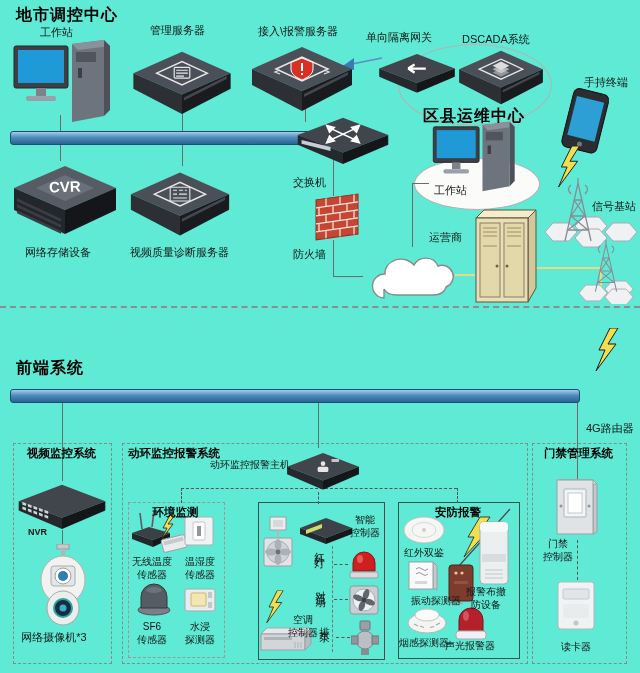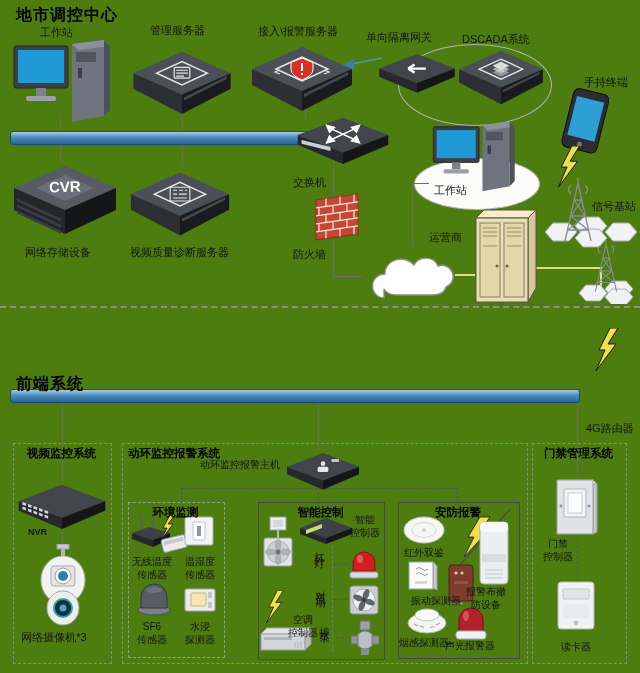--- a/index.html
+++ b/index.html
@@ -1,16 +1,16 @@
 <!DOCTYPE html>
 <html><head>
 <meta charset="utf-8">
 <style>
   html,body{margin:0;padding:0;background:#ffffff;}
-  #stage{position:relative;width:640px;height:673px;background:#4d7c0f;overflow:hidden;
+  #stage{position:relative;width:640px;height:673px;background:#5eead4;overflow:hidden;
          font-family:"Liberation Sans","DejaVu Sans",sans-serif;color:#141414;}
   .lbl{position:absolute;font-size:11px;line-height:1.25;white-space:pre-line;color:#141414;z-index:5;}
   .lbl.c{text-align:center;}
   .lbl.s{font-size:10px;}
   .big{font-size:16px;font-weight:bold;letter-spacing:1px;color:#000;}
   .boxtitle{font-weight:bold;font-size:11.5px;color:#000;}
   .vlbl{position:absolute;writing-mode:vertical-rl;text-orientation:upright;font-size:10.5px;
         letter-spacing:3px;color:#141414;z-index:5;}
   .dev{position:absolute;z-index:3;}
   .bus{position:absolute;height:12px;border:1px solid #1c4d79;border-radius:3px;z-index:2;
@@ -215,20 +215,21 @@
         <rect x="1" y="0" width="42" height="40" fill="#c44633" stroke="#8e2f20"></rect>
         <g stroke="#f3e9e2" stroke-width="1.2">
           <path d="M1,8 h42 M1,16 h42 M1,24 h42 M1,32 h42"></path>
           <path d="M11,0 v8 M25,0 v8 M39,0 v8 M4,8 v8 M18,8 v8 M32,8 v8 M11,16 v8 M25,16 v8 M39,16 v8 M4,24 v8 M18,24 v8 M32,24 v8 M11,32 v8 M25,32 v8 M39,32 v8"></path>
         </g>
       </g>
     </svg>
   </div>
   <div class="lbl" style="left:293px;top:248px">防火墙</div>
 
+  <div class="lbl big" style="left:423px;top:106px">区县运维中心</div>
   <div class="ellipse" style="left:414px;top:158px;width:124px;height:50px;background:#fbfbfa"></div>
   <div class="dev" style="left:427px;top:120px">
     <svg width="94" height="78" viewBox="0 0 100 92">
         <use href="#pc"></use>
       </svg>
   </div>
   <div class="lbl" style="left:434px;top:184px">工作站</div>
 
   <div class="lbl" style="left:429px;top:231px">运营商</div>
   <div class="dev" style="left:466px;top:206px">
@@ -274,21 +275,21 @@
     </svg>
   </div>
   <div class="dev" style="left:588px;top:240px">
     <svg width="36" height="54" viewBox="0 0 40 66">
         <use href="#twr"></use>
       </svg>
   </div>
 
   <div class="sep" style="top:306px"></div>
 
-  <div class="lbl big" style="left:16px;top:374px">前端系统</div>
+  <div class="lbl big" style="left:16px;top:358px">前端系统</div>
 
   <div class="vl" style="left:62px;top:401px;height:80px"></div>
   <div class="vl" style="left:62px;top:530px;height:18px"></div>
   <div class="vl" style="left:318px;top:401px;height:47px"></div>
   <div class="vl" style="left:577px;top:401px;height:78px"></div>
 
   <div class="bus" style="left:10px;top:389px;width:568px"></div>
 
   <div class="dev" style="left:594px;top:328px">
     <svg width="26" height="44" viewBox="0 0 24 44">
@@ -327,21 +328,21 @@
       <circle cx="25" cy="32" r="5" fill="#2e7fb0"></circle>
       <ellipse cx="25" cy="64" rx="16" ry="17" fill="#ededec" stroke="#a8a8a5"></ellipse>
       <circle cx="25" cy="64" r="9" fill="#14303c" stroke="#2aa3a8" stroke-width="2"></circle>
       <circle cx="25" cy="64" r="3.5" fill="#3fa9d0"></circle>
     </svg>
   </div>
   <div class="lbl c" style="left:8px;top:631px;width:92px">网络摄像机*3</div>
 
   <div class="zone" style="left:122px;top:443px;width:404px;height:219px"></div>
   <div class="lbl boxtitle" style="left:128px;top:446px">动环监控报警系统</div>
-  <div class="lbl s" style="left:200px;top:459px">动环监控报警主机</div>
+  <div class="lbl s" style="left:210px;top:459px">动环监控报警主机</div>
   <div class="dev" style="left:284px;top:444px">
     <svg width="78" height="50" viewBox="0 0 102 54">
         <use href="#flat"></use>
       <g fill="#e6e6e6">
           <circle cx="51" cy="20" r="3"></circle>
           <rect x="44" y="24" width="14" height="7" rx="2"></rect>
           <rect x="62" y="14" width="10" height="4" rx="1" opacity="0.8"></rect>
         </g>
     </svg>
   </div>
@@ -394,21 +395,20 @@
       <rect x="1" y="3" width="30" height="22" rx="2" fill="#e9ecee" stroke="#a5abaf"></rect>
       <rect x="7" y="7" width="15" height="13" rx="1" fill="#f4e6b2" stroke="#c9b96a"></rect>
       <rect x="24" y="6" width="4" height="6" fill="#c2c7ca"></rect>
         <rect x="24" y="16" width="4" height="6" fill="#c2c7ca"></rect>
     </svg>
   </div>
   <div class="lbl c s" style="left:180px;top:621px;width:40px">水浸
 探测器</div>
 
   <div class="zone solid" style="left:258px;top:502px;width:125px;height:156px"></div>
-  <div class="lbl c boxtitle" style="left:258px;top:505px;width:125px">智能控制</div>
   <div class="dev" style="left:261px;top:516px">
     <svg width="34" height="62" viewBox="0 0 34 62">
       <rect x="9" y="1" width="16" height="13" fill="#ececec" stroke="#9aa0a4"></rect>
       <rect x="12" y="4" width="10" height="7" fill="#d6d9db"></rect>
       <rect x="16" y="14" width="2" height="8" fill="#b5b9bc"></rect>
       <rect x="3" y="22" width="28" height="28" rx="2" fill="#e1e4e6" stroke="#9aa0a6"></rect>
       <circle cx="17" cy="36" r="11" fill="#cfd4d7" stroke="#a8adb1"></circle>
       <g fill="#aab2b8">
         <ellipse cx="17" cy="29" rx="3.4" ry="6"></ellipse>
           <ellipse cx="17" cy="43" rx="3.4" ry="6"></ellipse>

